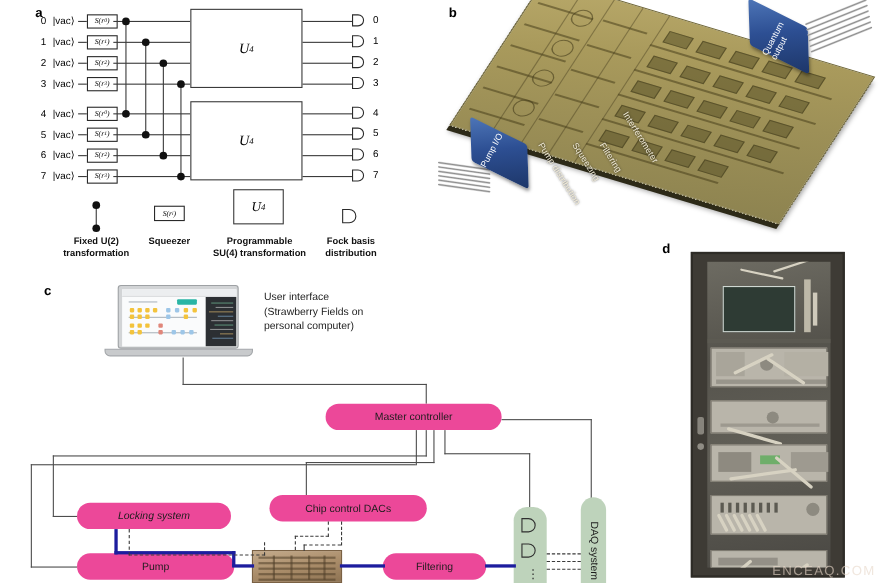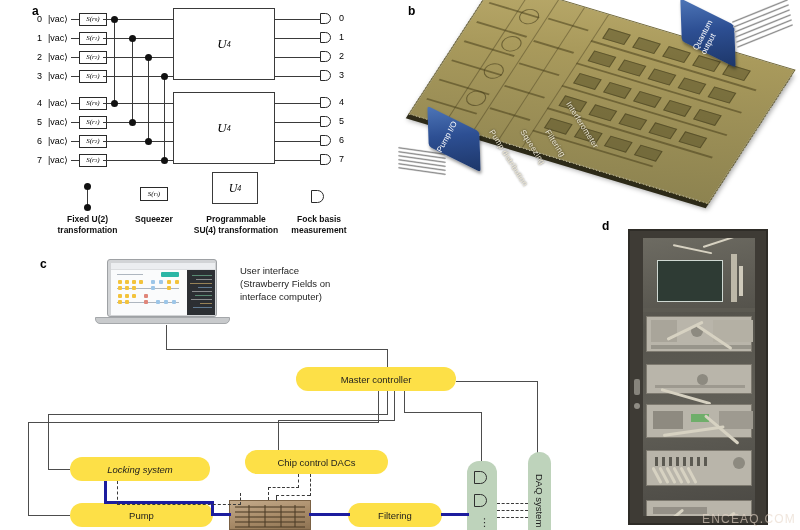--- a/index.html
+++ b/index.html
@@ -118,21 +118,21 @@
   .fiber {
     position: absolute;
     background: linear-gradient(180deg,#d8d8d8,#8d8d8d,#c9c9c9);
     height: 2.2px; border-radius: 1px;
   }
   
   #panel-c { position: absolute; left: 0; top: 245px; width: 600px; height: 285px; }
   #panel-c .lbl-c { left: 40px; top: 12px; }
   .cbox {
     position: absolute;
-    background: #fde047;
+    background: #ec4899;
     border-radius: 14px;
     display: flex; align-items: center; justify-content: center;
     font-size: 9.5px; color: #1d1d1d;
     text-align: center;
   }
   .cbox-vert {
     position: absolute;
     background: #bed3bb;
     border-radius: 12px;
   }
@@ -386,21 +386,21 @@
       <sub>4</sub>
   </div>
   <div class="legend-cap" style="left:188px; top:214px; width:96px;">
     <span>Programmable</span><br>
     <span>SU(4) transformation</span>
   </div>
 
   <div class="detector" style="left:311px; top:190px; width:13px; height:13px;"></div>
   <div class="legend-cap" style="left:283px; top:214px; width:72px;">
     <span>Fock basis</span><br>
-    <span>measurement</span>
+    <span>distribution</span>
   </div>
 </div>
 
 <div id="panel-b">
   <div class="panel-letter lbl-b">b</div>
 
   <div class="chip-stage">
 
     <div class="fiber" style="left:-2px; top:150px; width:48px; transform:rotate(8deg);"></div>
     <div class="fiber" style="left:-2px; top:154px; width:48px; transform:rotate(8deg);"></div>
@@ -540,21 +540,21 @@
         <div class="ls-cell" style="left:53px; top:37px; width:4px; height:4px; background:#9dc6e8;"></div>
         <div class="ls-cell" style="left:61px; top:37px; width:4px; height:4px; background:#9dc6e8;"></div>
       </div>
     </div>
     <div class="laptop-base" style="left:0; top:58px; width:135px; height:7px;"></div>
   </div>
 
   <div class="c-label" style="left:240px; top:20px; width:160px;">
     <span>User interface</span><br>
     <span>(Strawberry Fields on</span><br>
-    <span>interface computer)</span>
+    <span>personal computer)</span>
   </div>
 
   <div class="c-wire" style="left:166px; top:80px; width:1.4px; height:25px;"></div>
   <div class="c-wire" style="left:166px; top:104px; width:222px; height:1.4px;"></div>
   <div class="c-wire" style="left:387px; top:104px; width:1.4px; height:18px;"></div>
 
   <div class="cbox" style="left:296px; top:122px; width:160px; height:24px;">Master controller</div>
 
   <div class="c-wire" style="left:387px; top:146px; width:1.4px; height:24px;"></div>
   <div class="c-wire" style="left:48px; top:169px; width:340px; height:1.4px;"></div>

